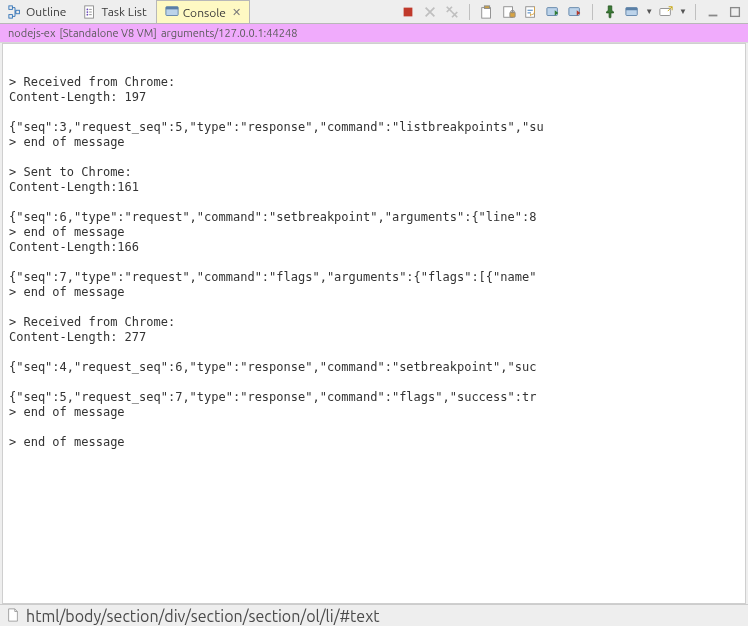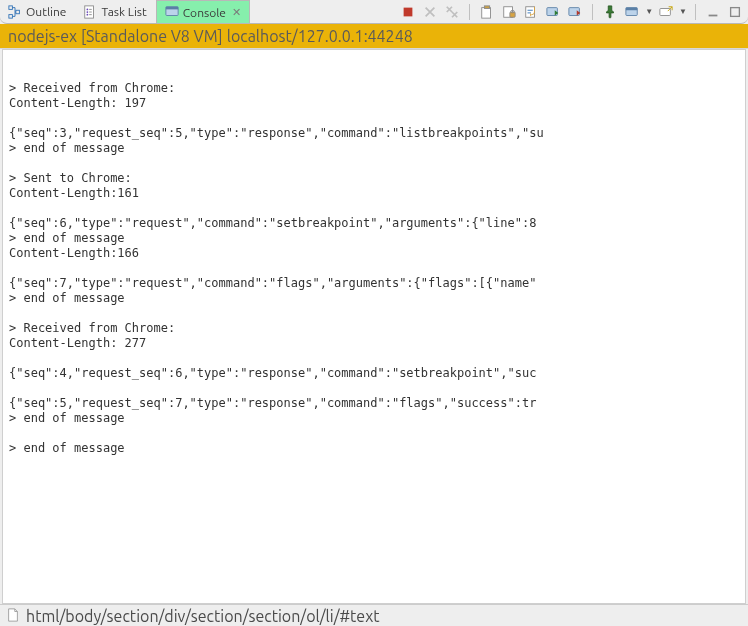--- a/index.html
+++ b/index.html
@@ -16,40 +16,39 @@
     overflow: hidden;
   }
 
   
   .toolbar-row {
     display: flex;
     align-items: stretch;
     height: 24px;
     background: #eeeeee;
     border-bottom: 1px solid #b8b8b8;
-    border-radius: 7px;
   }
   .tabs {
     display: flex;
     align-items: stretch;
     flex: 0 0 auto;
   }
   .tab {
     display: flex;
     align-items: center;
     gap: 4px;
     padding: 0 8px;
     color: #3a3a3a;
     font-size: 12px;
     cursor: pointer;
     border-right: 1px solid transparent;
   }
   .tab .ico { width: 14px; height: 14px; flex: 0 0 14px; }
   .tab.active {
-    background: #86efac;
+    background: #fef9c3;
     border-top: 1px solid #b8b8b8;
     border-left: 1px solid #b8b8b8;
     border-right: 1px solid #b8b8b8;
   }
   .tab .x { font-size: 11px; color: #7a7a7a; margin-left: 2px; }
 
   .toolbar-icons {
     flex: 1 1 auto;
     display: flex;
     align-items: center;
@@ -57,23 +56,23 @@
     gap: 4px;
     padding-right: 4px;
   }
   .tb-sep { width: 1px; height: 16px; background: #c0c0c0; margin: 0 4px; }
   .tb-btn { width: 18px; height: 18px; display: flex; align-items: center; justify-content: center; cursor: pointer; border-radius: 2px; }
   .tb-btn svg { width: 14px; height: 14px; }
   .tb-btn.disabled { opacity: 0.45; cursor: default; }
 
   
   .context-bar {
-    background: #eab308;
+    background: #f0abfc;
     color: #5a5a5a;
-    font-size: 16px;
+    font-size: 11px;
     padding: 3px 8px 3px 8px;
     display: flex;
     align-items: center;
     gap: 4px;
     border-bottom: 1px solid #d8d8d8;
   }
 
   
   .console {
     flex: 1 1 auto;
@@ -229,21 +228,21 @@
       <svg viewBox="0 0 16 16">
           <rect x="3" y="3" width="10" height="10" fill="none" stroke="#888" stroke-width="1.5"></rect>
         </svg>
     </div>
   </div>
 </div>
 
 <div class="context-bar">
   <span>nodejs-ex</span>
   <span>[Standalone V8 VM]</span>
-  <span>localhost/127.0.0.1:44248</span>
+  <span>arguments/127.0.0.1:44248</span>
 </div>
 
 <div class="console" id="console-area">
 &gt; Received from Chrome:
 Content-Length: 197
 
 {"seq":3,"request_seq":5,"type":"response","command":"listbreakpoints","su
 &gt; end of message
 
 &gt; Sent to Chrome:

